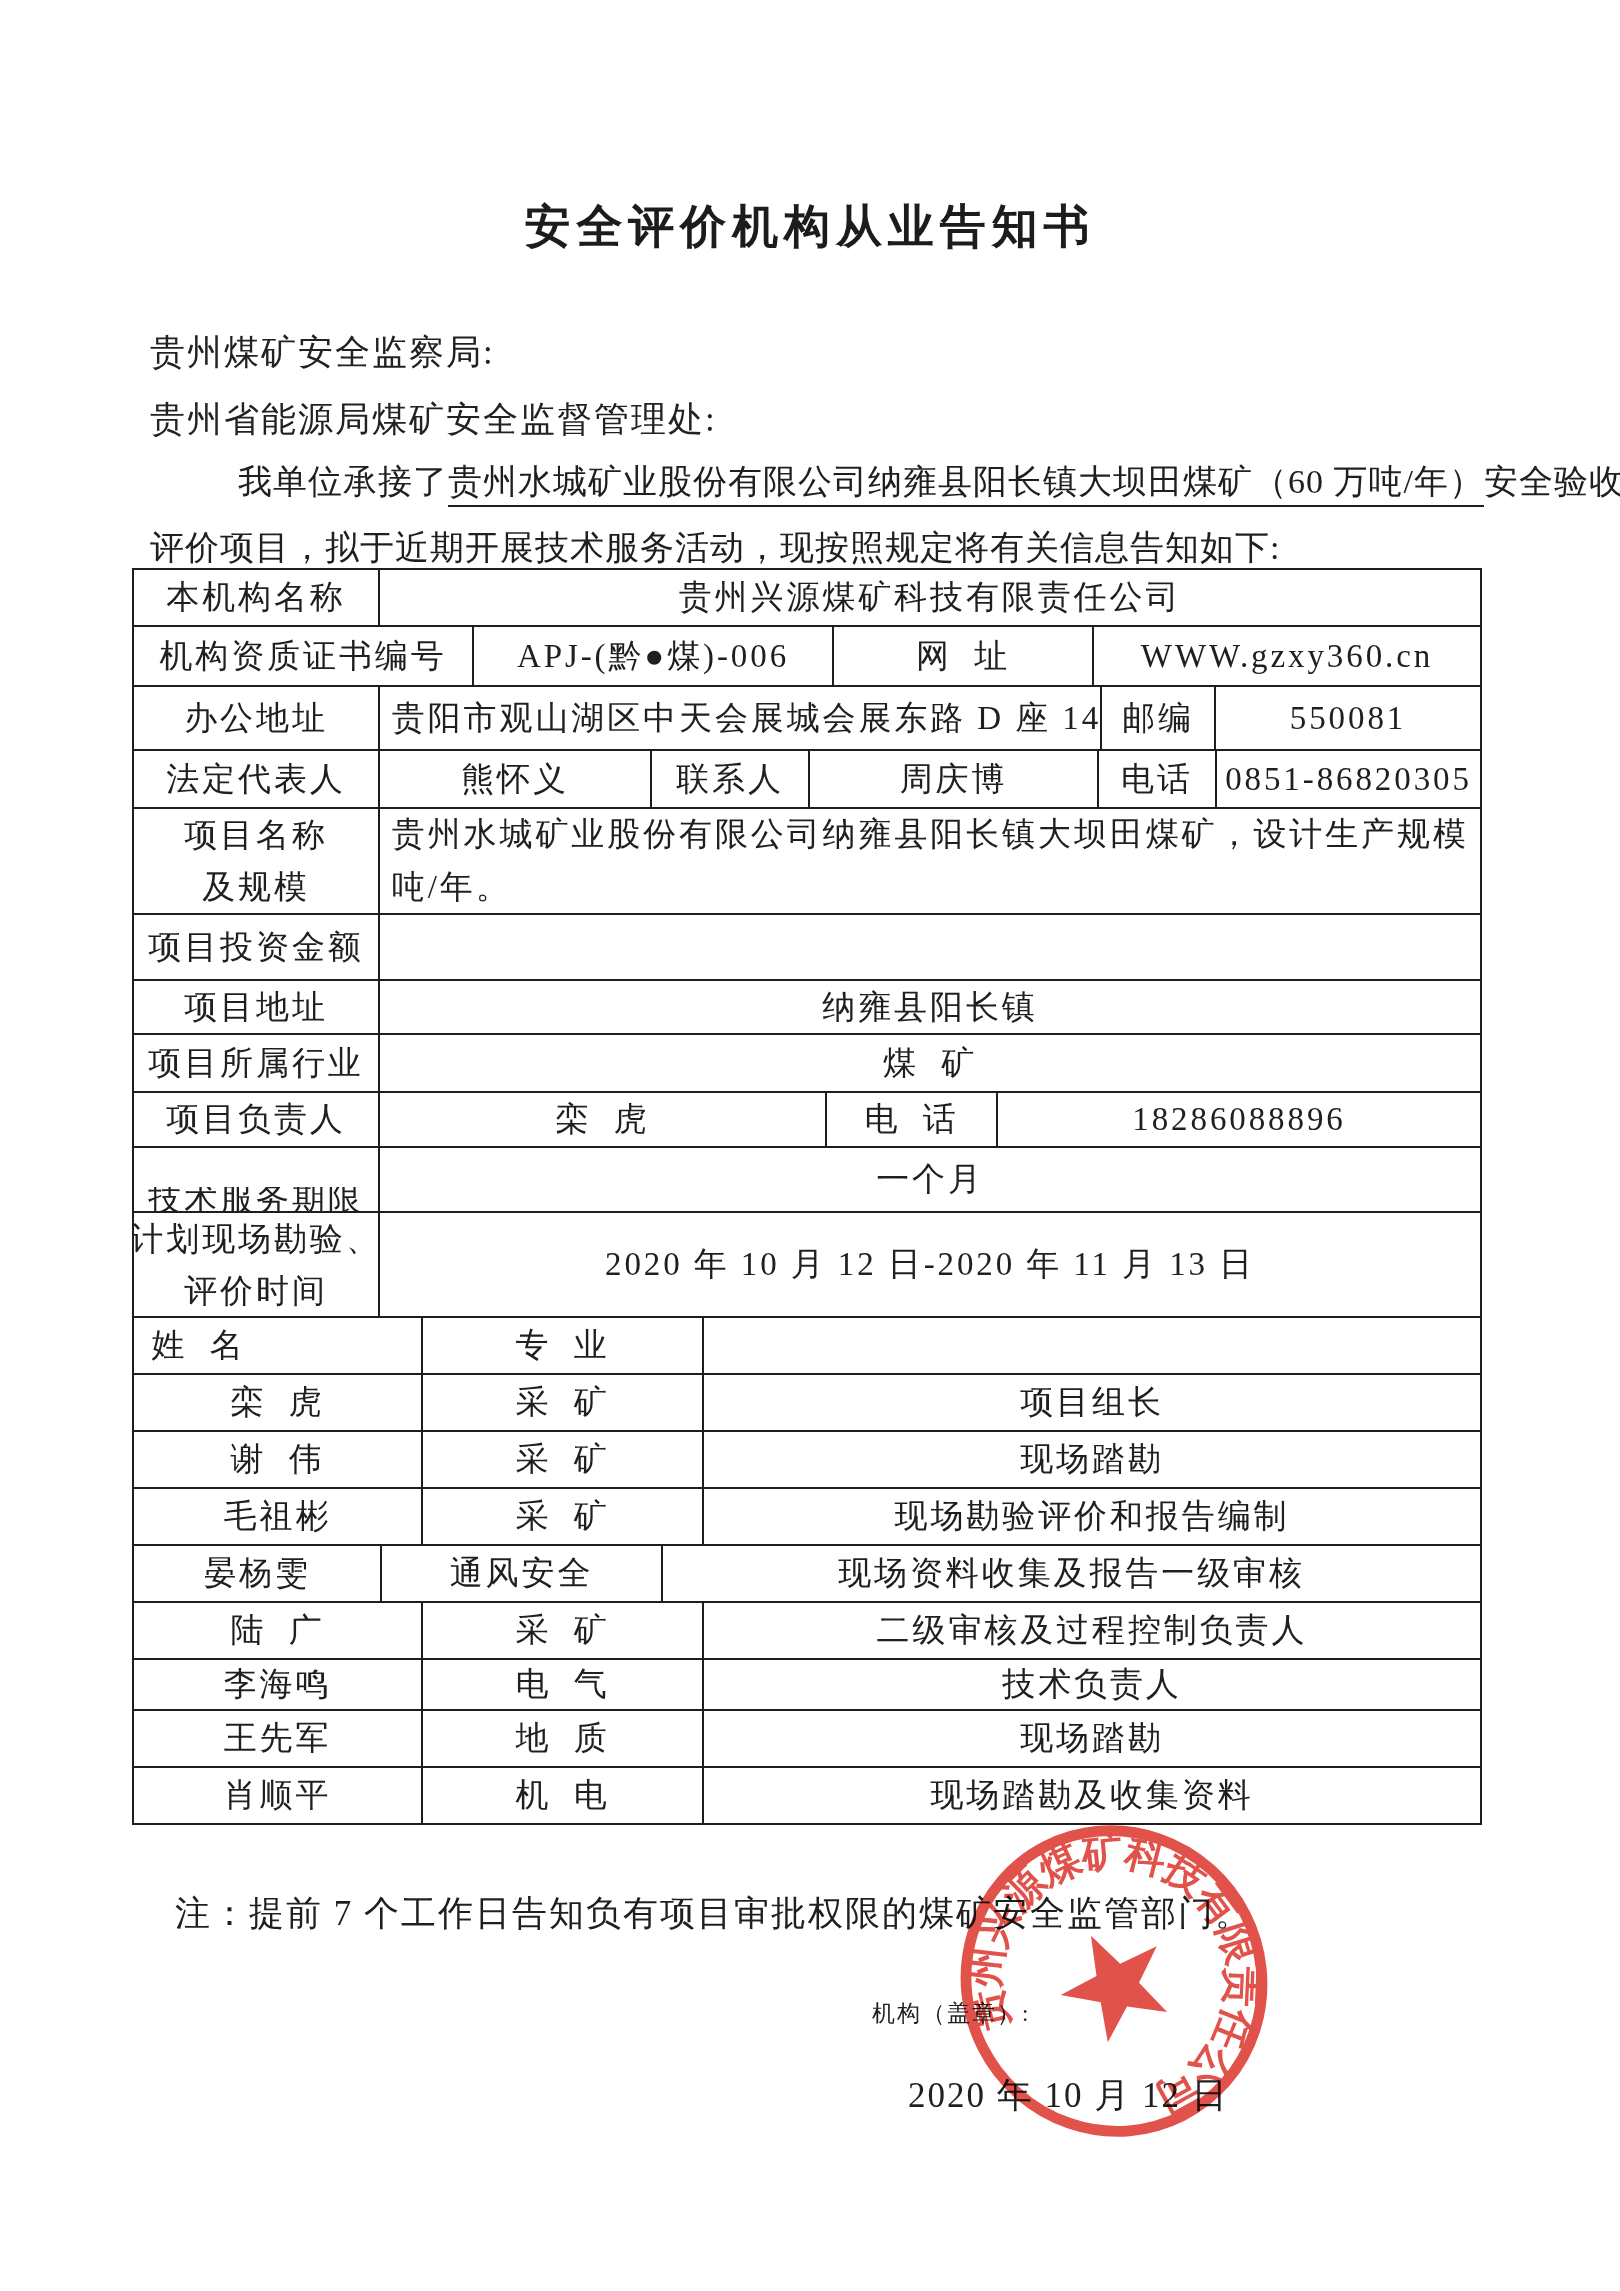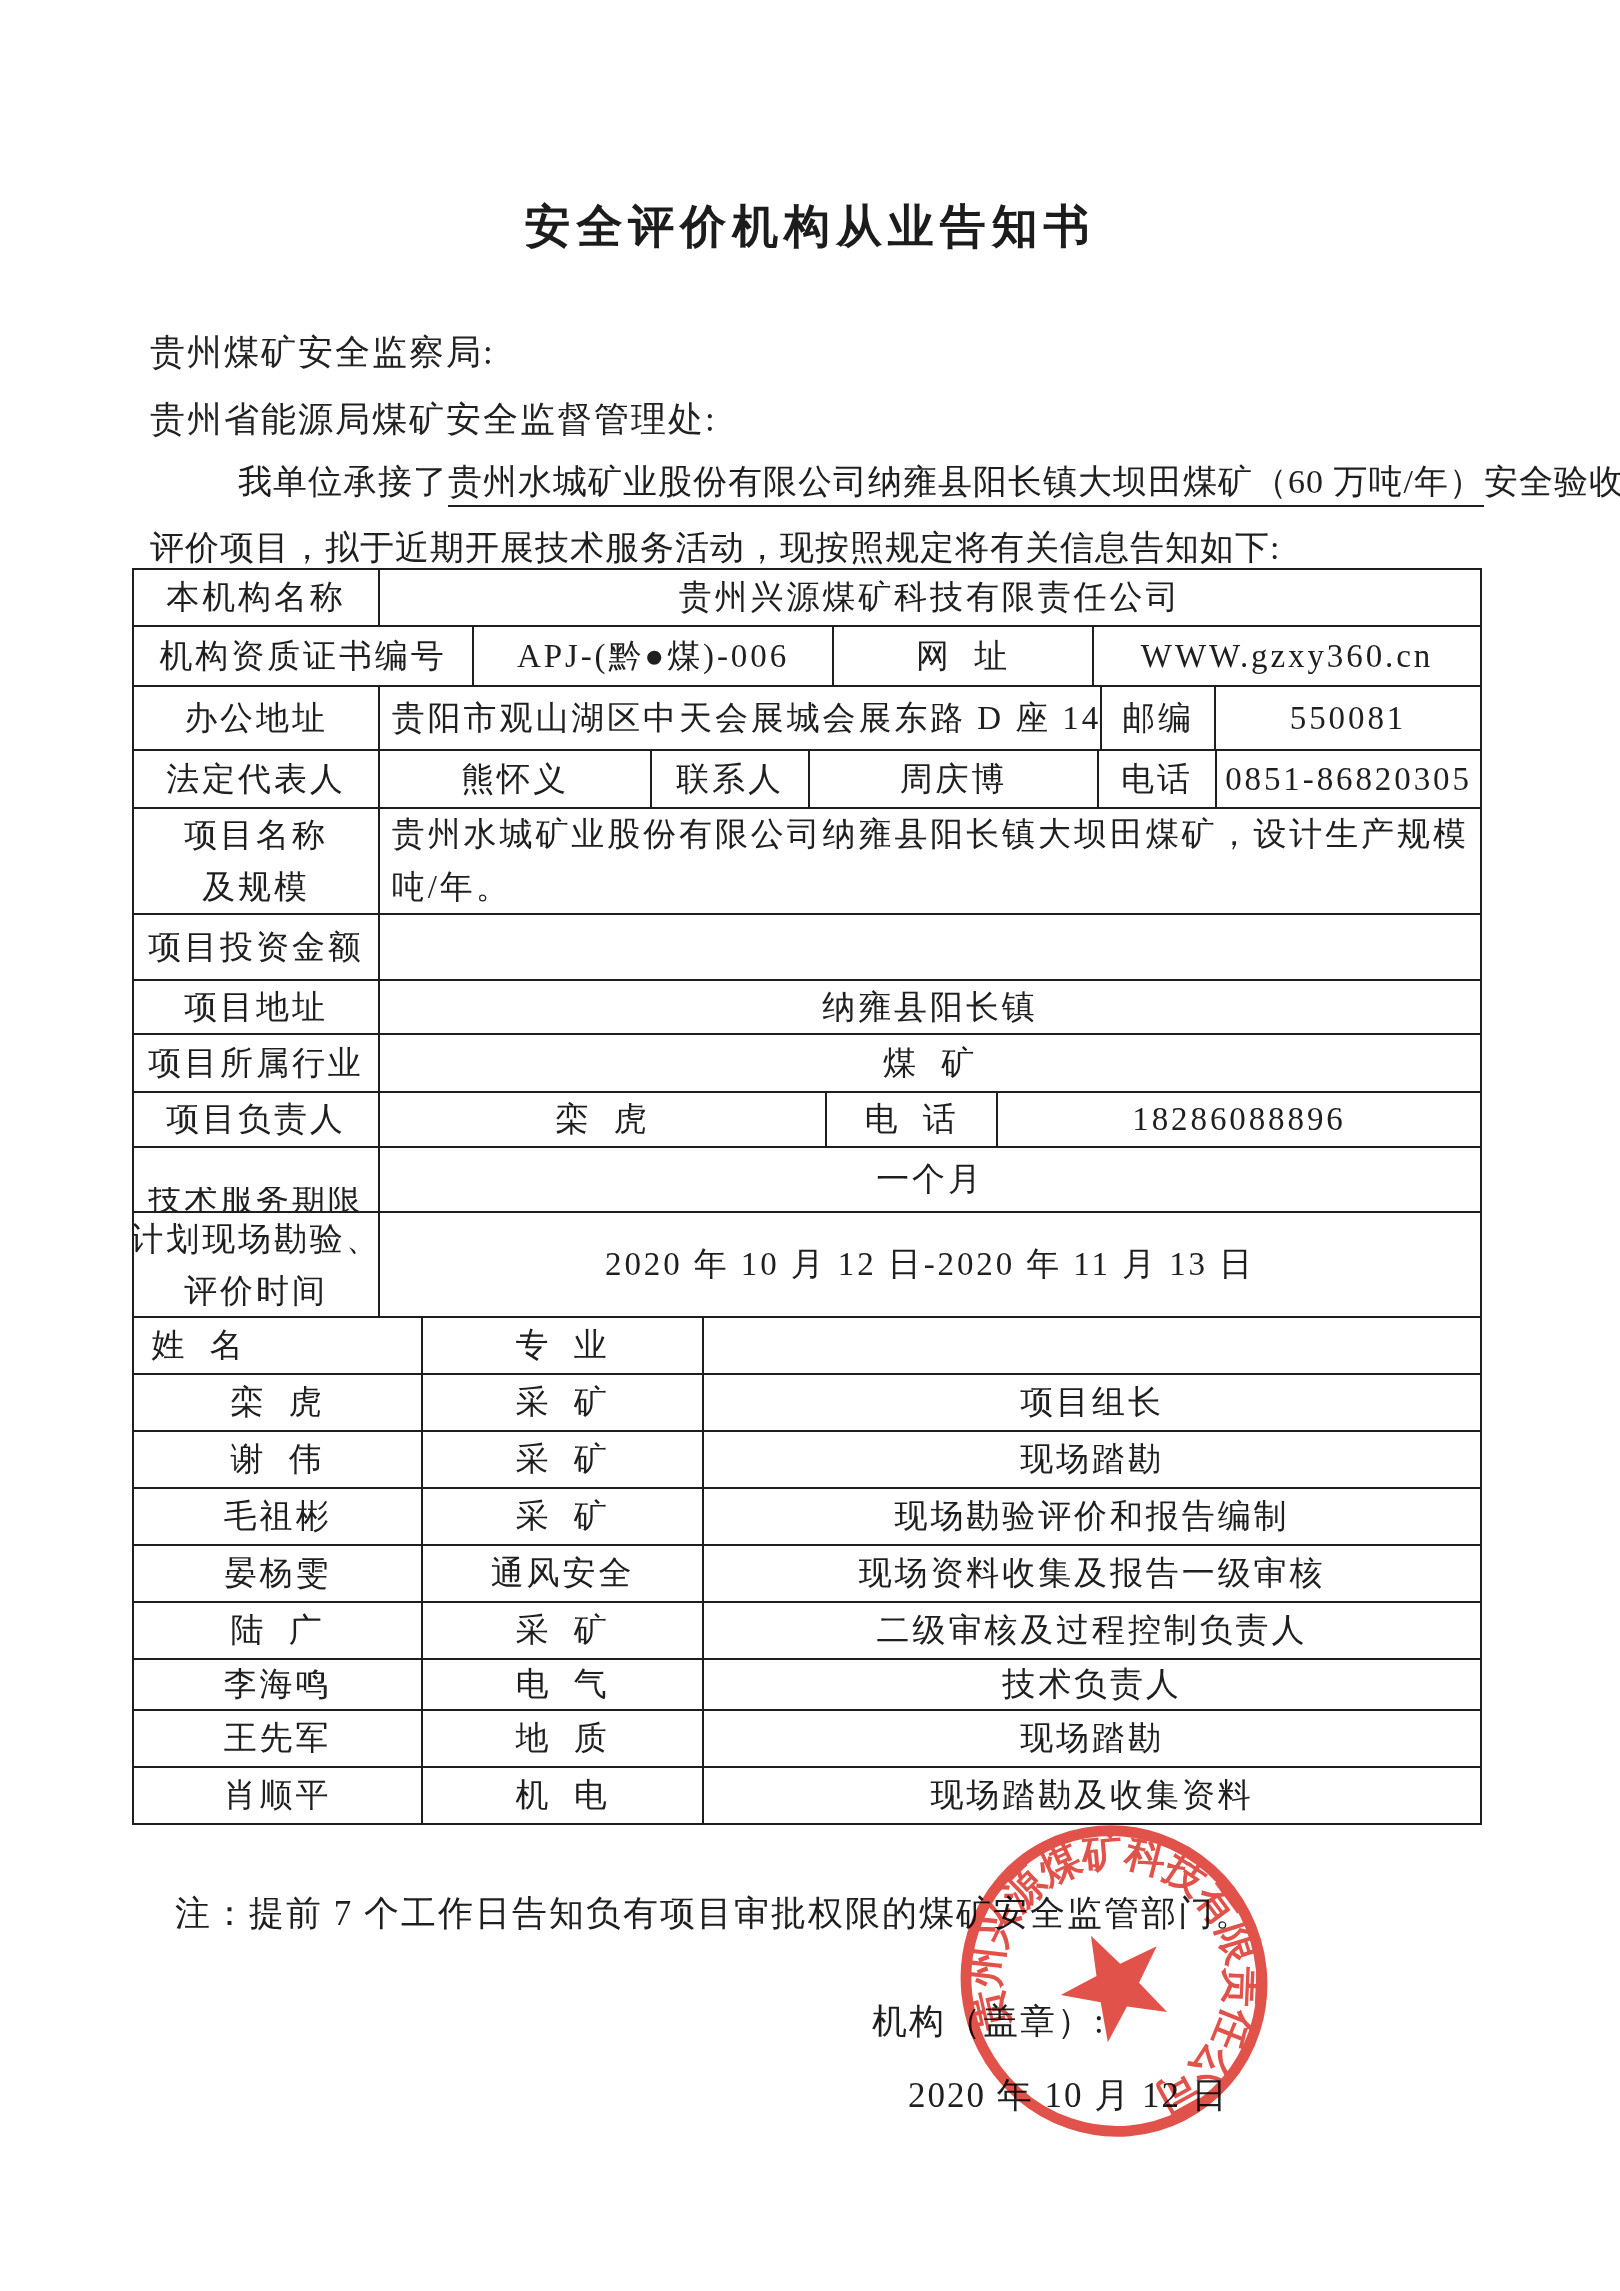--- a/index.html
+++ b/index.html
@@ -28,21 +28,21 @@
     box-sizing:border-box;border-left:2.9px solid #1e1e1e;
     display:flex;align-items:center;justify-content:center;
     letter-spacing:2.9px;white-space:pre;overflow:hidden;
   }
   .cell.first{border-left:none;}
   .cell.grow{flex:1;}
   .cell.left{justify-content:flex-start;}
   .cell.col{flex-direction:column;justify-content:center;line-height:52px;}
   .cell.colleft{flex-direction:column;justify-content:center;align-items:flex-start;line-height:53px;padding-left:11.8px;}
   .note{left:175px;top:1890px;font-size:35px;letter-spacing:2px;white-space:pre;color:#1f1f1f;}
-  .seal-label{left:872px;top:1998px;font-size:35px;letter-spacing:2px;white-space:pre;color:#1f1f1f;}
+  .seal-label{left:872px;top:1998px;font-size:23px;letter-spacing:2px;white-space:pre;color:#1f1f1f;}
   .date-line{left:908px;top:2072px;font-size:35px;letter-spacing:2px;white-space:pre;color:#1f1f1f;}
   .stamp{left:957px;top:1821px;mix-blend-mode:multiply;opacity:0.88;}
 </style>
 </head>
 <body>
 
 <div class="page">
 
   <div class="abs title">安全评价机构从业告知书</div>
 
@@ -144,21 +144,21 @@
       <div class="cell first" style="width:287px;">谢  伟</div>
       <div class="cell" style="width:281px;">采  矿</div>
       <div class="cell grow">现场踏勘</div>
     </div>
     <div class="trow" style="height:57px;">
       <div class="cell first" style="width:287px;">毛祖彬</div>
       <div class="cell" style="width:281px;">采  矿</div>
       <div class="cell grow">现场勘验评价和报告编制</div>
     </div>
     <div class="trow" style="height:57px;">
-      <div class="cell first" style="width:287px;">晏杨雯</div>
+      <div class="cell first" style="width:246px;">晏杨雯</div>
       <div class="cell" style="width:281px;">通风安全</div>
       <div class="cell grow">现场资料收集及报告一级审核</div>
     </div>
     <div class="trow" style="height:57px;">
       <div class="cell first" style="width:287px;">陆  广</div>
       <div class="cell" style="width:281px;">采  矿</div>
       <div class="cell grow">二级审核及过程控制负责人</div>
     </div>
     <div class="trow" style="height:51px;">
       <div class="cell first" style="width:287px;">李海鸣</div>

